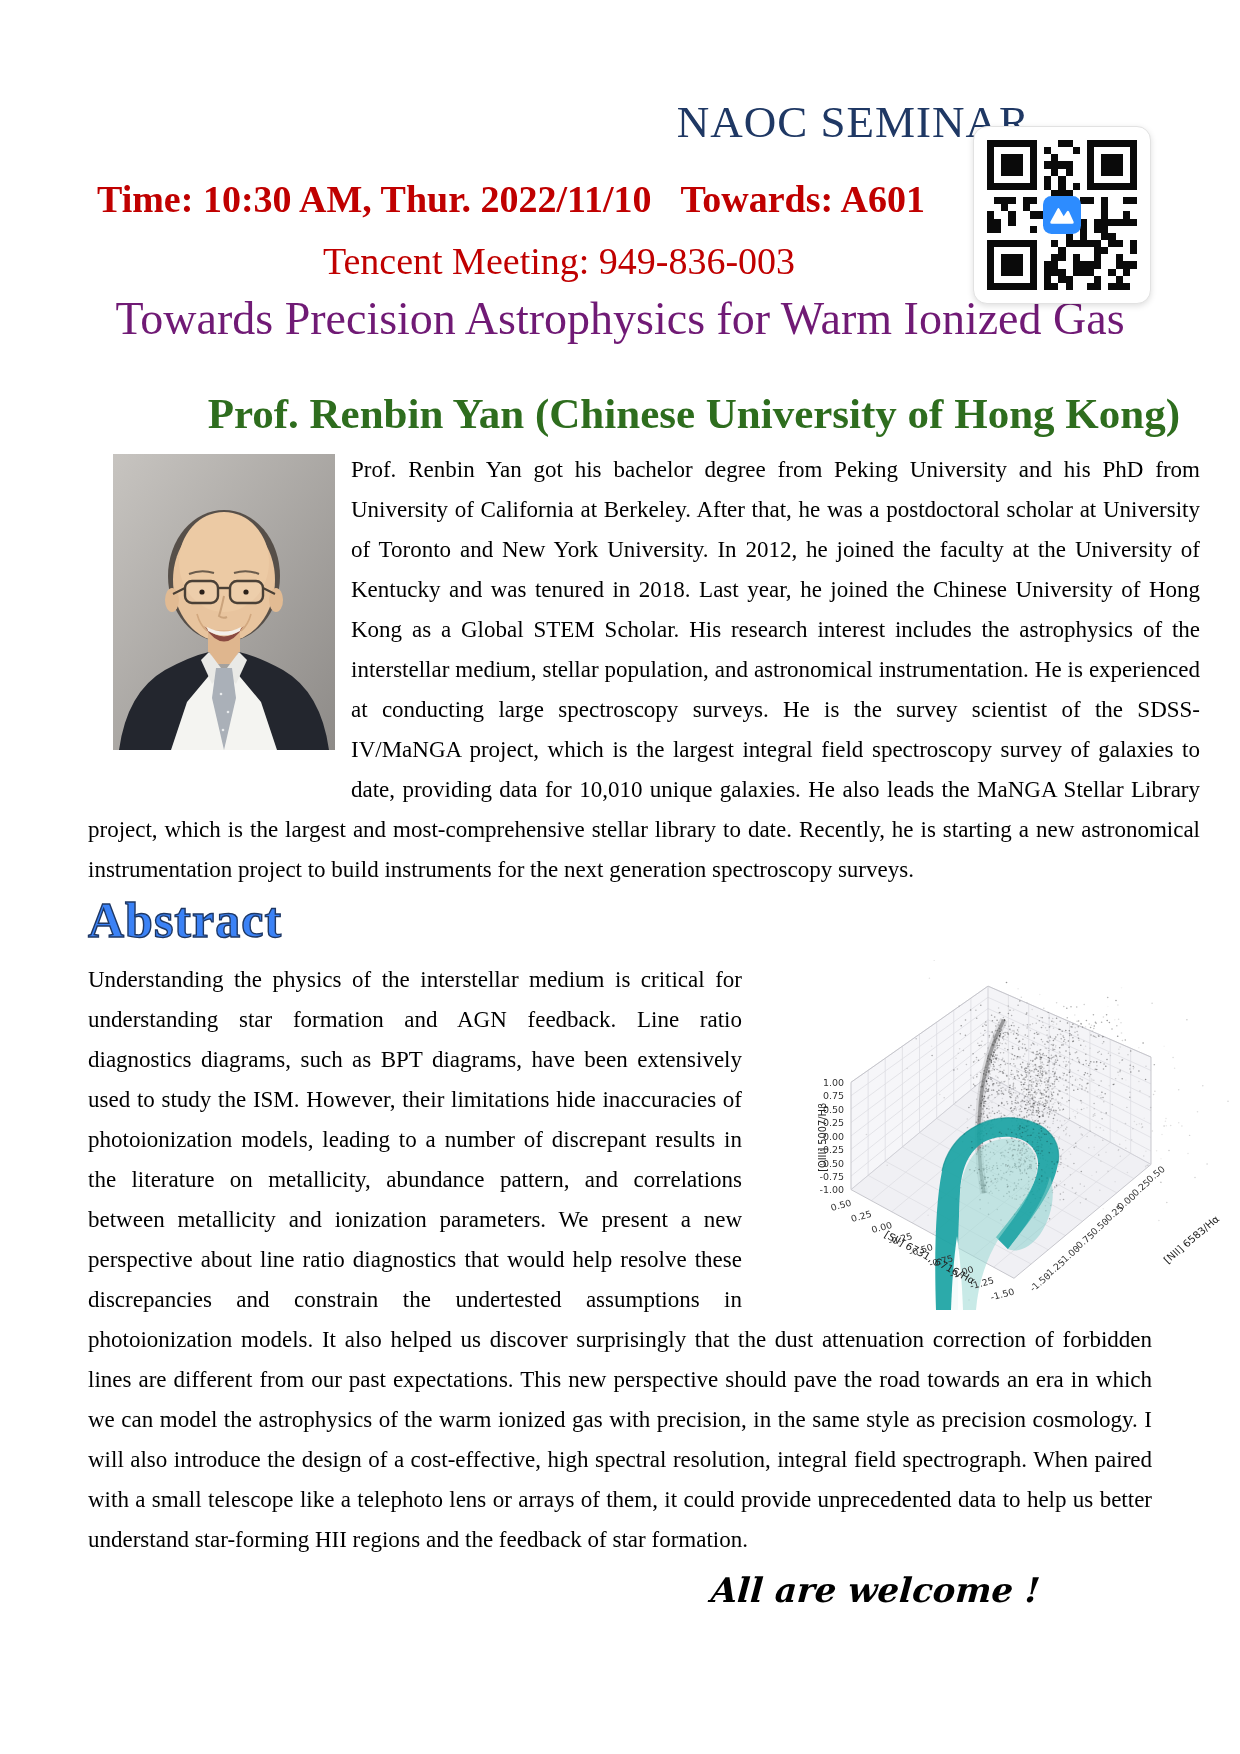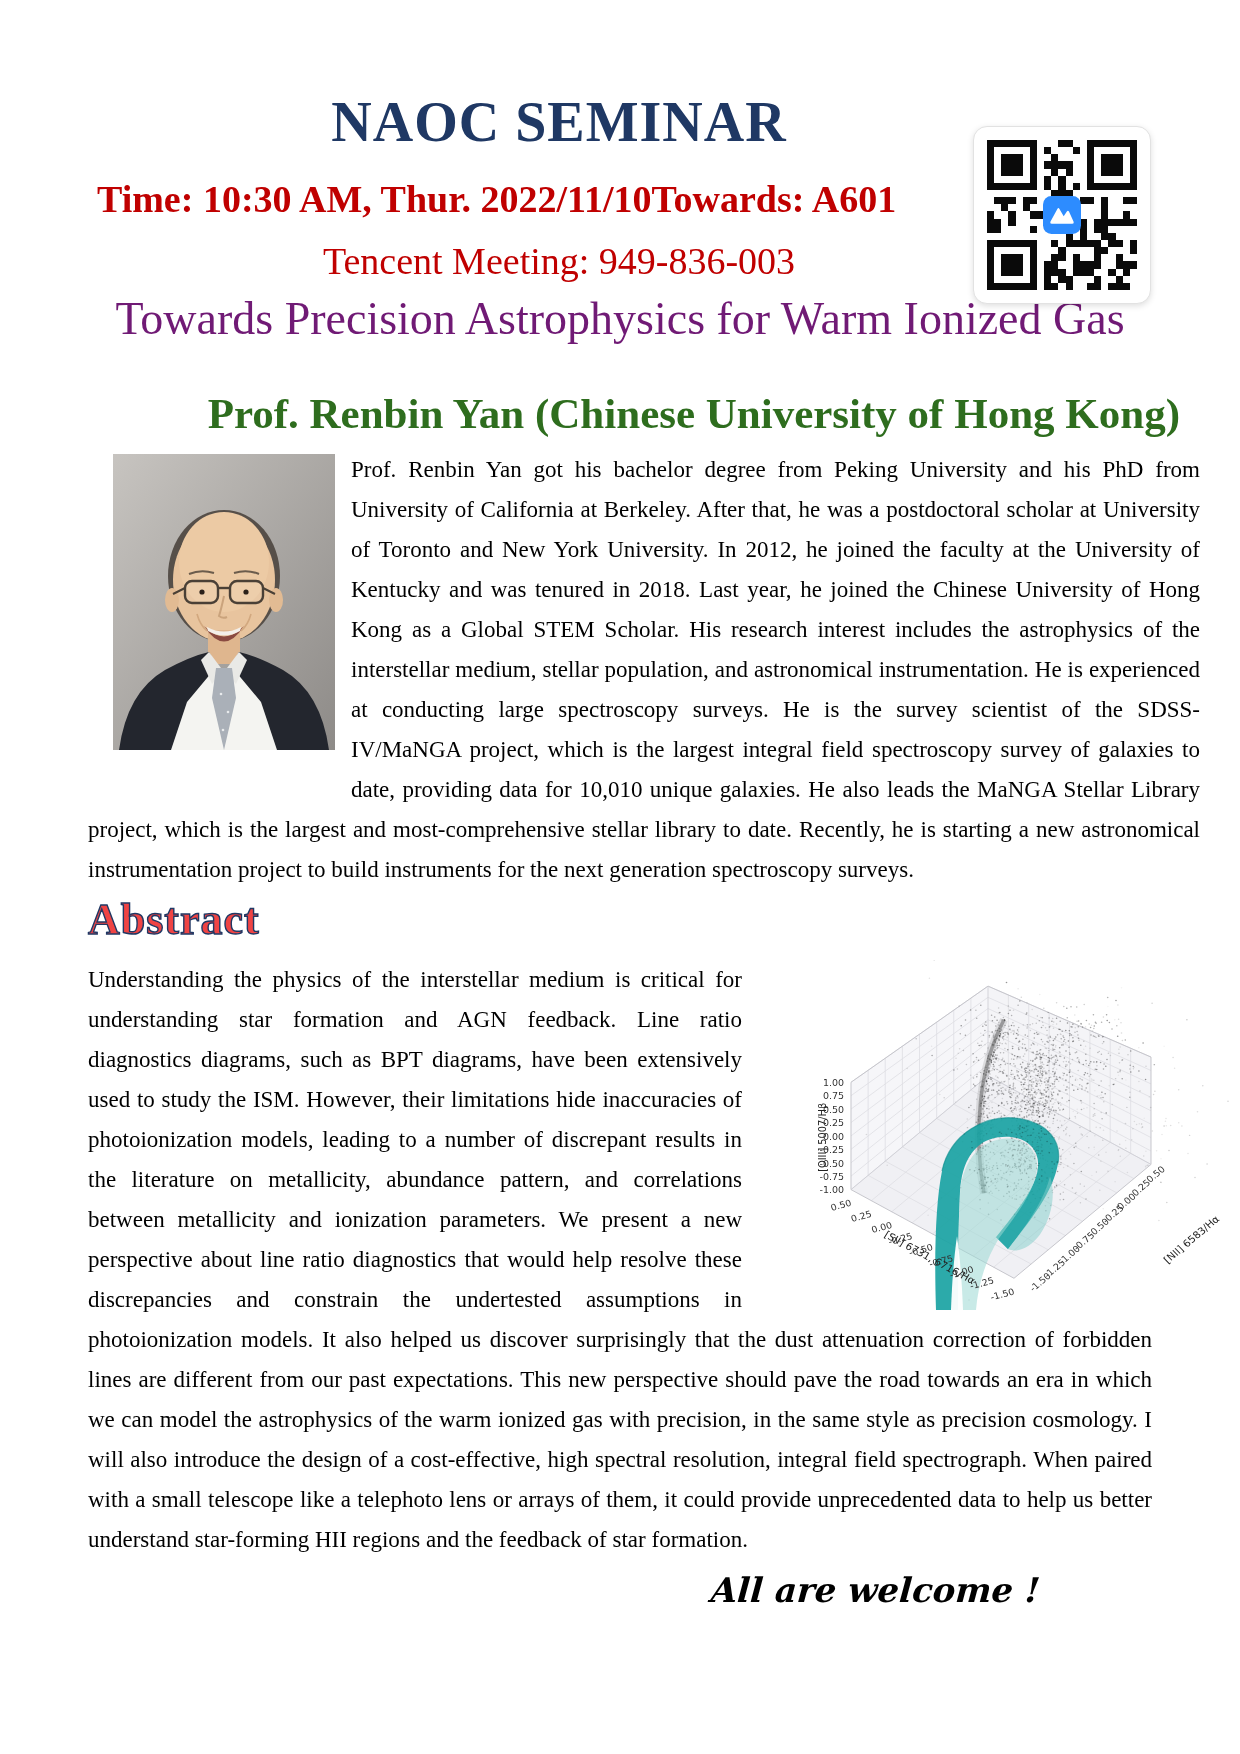--- a/index.html
+++ b/index.html
@@ -1,31 +1,31 @@
 <!DOCTYPE html>
 <html><head>
 <meta charset="utf-8">
 <style>
   html,body{margin:0;padding:0}
   body{width:1240px;height:1754px;background:#ffffff;position:relative;overflow:hidden;
        font-family:"Liberation Serif",serif;color:#000}
-  .seminar-title{font-size:56px;font-weight:bold;color:#1f3864;text-align:center;
+  .seminar-title{font-size:45px;font-weight:normal;color:#1f3864;text-align:right;
        margin:94px 210px 0 88px;line-height:56px;letter-spacing:1px}
-  .time-row{display:flex;justify-content:flex-start;width:828px;margin:26px 0 0 97px;
+  .time-row{display:flex;justify-content:space-between;width:828px;margin:26px 0 0 97px;
        color:#c00000;font-weight:bold;font-size:38px;line-height:46px;white-space:nowrap}
   .meeting-line{color:#c00000;font-weight:normal;font-size:38px;line-height:46px;
        text-align:center;margin:16px 210px 0 88px}
   .talk-title{font-size:46px;font-weight:normal;color:#701a75;text-align:center;
        margin:8px 60px 0 60px;line-height:54px}
   .speaker{font-size:43px;font-weight:bold;color:#2e6d1e;text-align:right;
        margin:42px 60px 0 60px;line-height:52px}
   p.bio{font-size:23px;line-height:40px;text-align:justify;margin:10px 40px 0 88px}
   .photo-float{float:left;width:222px;height:296px;margin:4px 16px 28px 25px}
   .photo-float svg{display:block}
-  .abstract-h{font-size:44px;font-weight:900;color:#ef4444;margin:2px 88px 0 88px;
+  .abstract-h{font-size:50px;font-weight:900;color:#3b82f6;margin:2px 88px 0 88px;
        line-height:56px;letter-spacing:1px;-webkit-text-stroke:1.4px #1f3864}
   p.abstract{font-size:23px;line-height:40px;text-align:justify;margin:12px 88px 0 88px}
   .fig-float{float:right;width:480px;height:350px;margin:0 -84px 8px 14px}
   .fig-float svg{display:block}
   .closing{font-size:34px;font-style:italic;font-weight:bold;text-align:right;
        margin:10px 200px 0 0;font-family:"DejaVu Serif",serif;transform:skewX(-4deg)}
   .qr-card{position:absolute;left:973px;top:126px;width:176px;height:176px;background:#fff;
        border:1px solid #e2e2e2;border-radius:14px;box-shadow:0 2px 6px rgba(0,0,0,.13)}
   .qr-card>svg.qr{position:absolute;left:13px;top:13px}
   .qr-logo{position:absolute;left:50%;top:50%;transform:translate(-50%,-50%);width:38px;height:38px}

